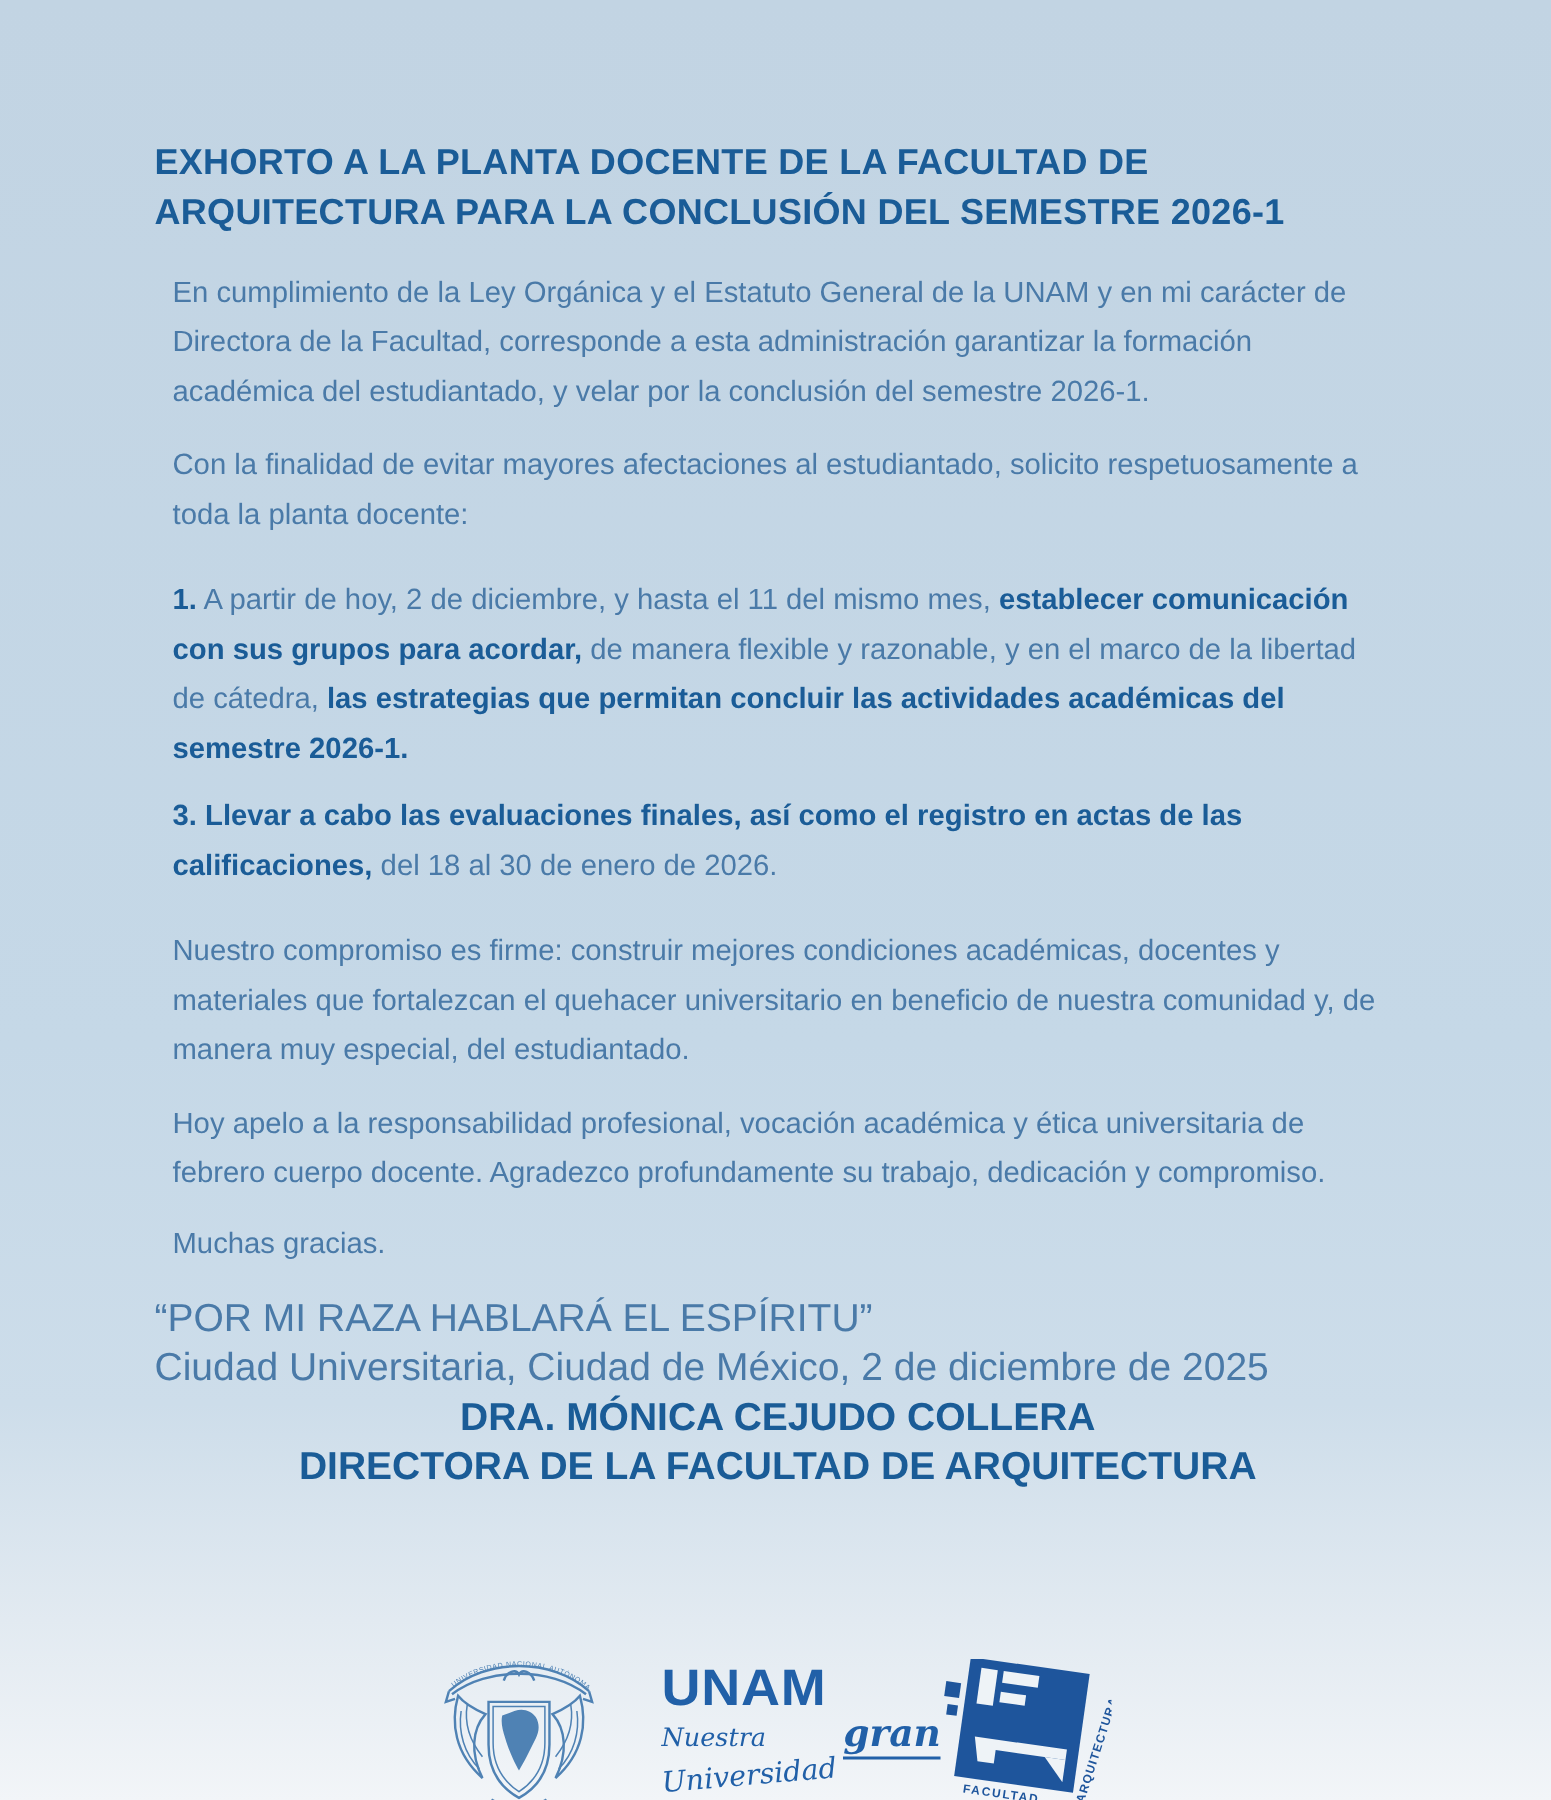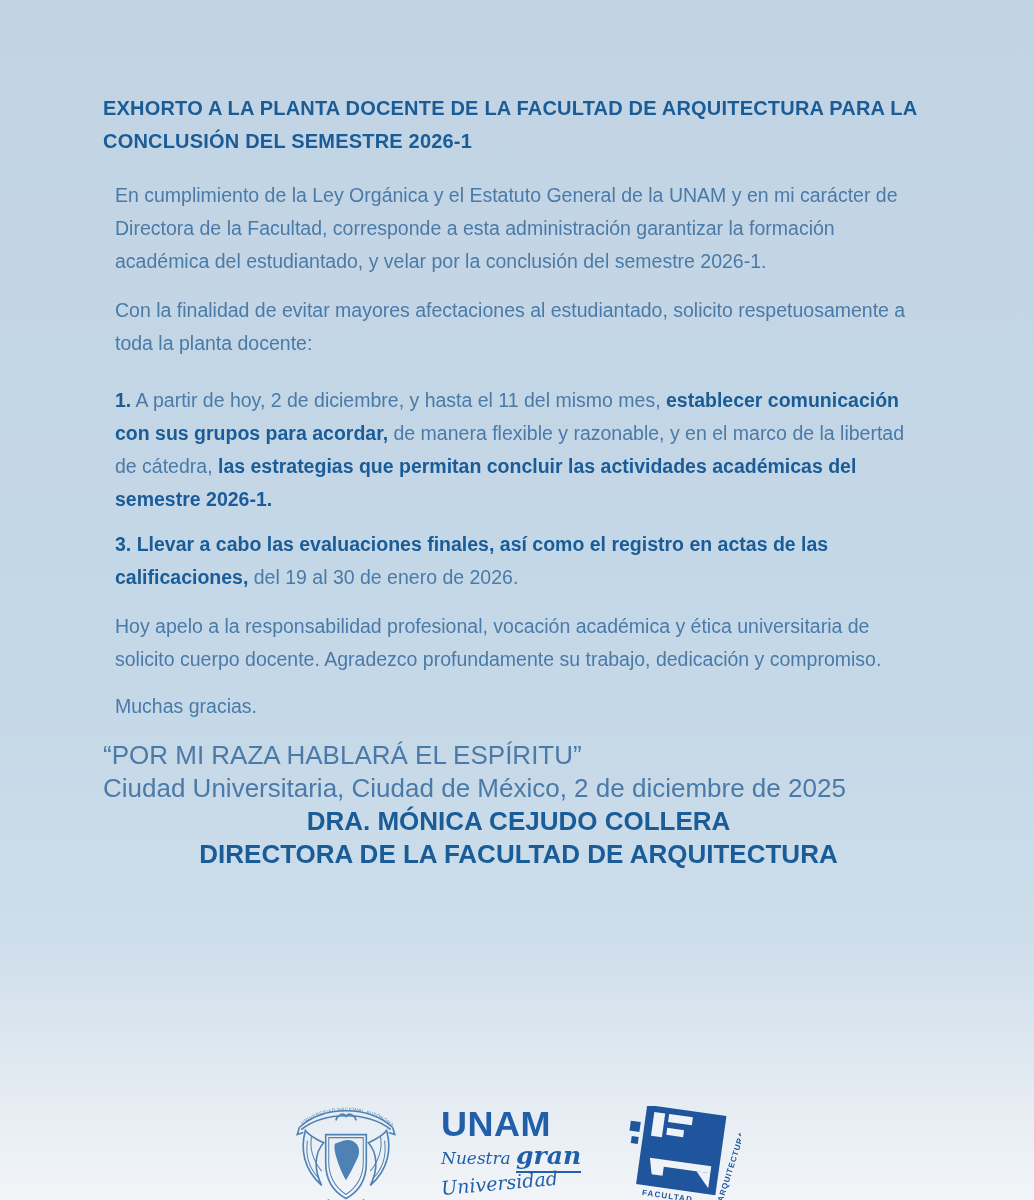--- a/index.html
+++ b/index.html
@@ -9,21 +9,21 @@
     height: 1200px;
     margin: 0 auto;
     position: relative;
     overflow: hidden;
     background: linear-gradient(180deg, #c2d4e3 0%, #c5d8e7 58%, #cdddea 78%, #e2eaf1 90%, #f2f5f8 100%);
     font-family: "Liberation Sans", "DejaVu Sans", sans-serif;
   }
   .content { padding: 92px 100px 0 103px; }
   .doc-title {
     margin: 0;
-    font-size: 20px;
+    font-size: 24px;
     font-weight: bold;
     line-height: 33px;
     letter-spacing: 0.2px;
     color: #1a5c97;
   }
   .para {
     margin: 12px;
     font-size: 19.5px;
     line-height: 33px;
     color: #4a7aa8;
@@ -62,20 +62,21 @@
     font-size: 17px;
     line-height: 24px;
     margin-top: 2px;
     white-space: nowrap;
   }
   .wordmark .gran {
     font-size: 25px;
     font-weight: bold;
     border-bottom: 2px solid #2160a8;
     padding-bottom: 1px;
+    margin-left: 46px;
   }
   .wordmark .script-line2 {
     font-family: "DejaVu Serif", serif;
     font-style: italic;
     font-size: 19px;
     line-height: 22px;
     transform: rotate(-5deg);
     margin-top: 1px;
   }
   .logo-box { flex: 0 0 auto; }
@@ -87,25 +88,26 @@
   <div class="content">
 
     <h1 class="doc-title">EXHORTO A LA PLANTA DOCENTE DE LA FACULTAD DE ARQUITECTURA PARA LA CONCLUSIÓN DEL SEMESTRE 2026-1</h1>
 
     <p class="para mt-title-gap">En cumplimiento de la Ley Orgánica y el Estatuto General de la UNAM y en mi carácter de Directora de la Facultad, corresponde a esta administración garantizar la formación académica del estudiantado, y velar por la conclusión del semestre 2026-1.</p>
 
     <p class="para mt-para-gap">Con la finalidad de evitar mayores afectaciones al estudiantado, solicito respetuosamente a toda la planta docente:</p>
 
     <div class="mt-list-gap">
       <p class="para"><span class="b">1.</span><span> A partir de hoy, 2 de diciembre, y hasta el 11 del mismo mes, </span><span class="b">establecer comunicación con sus grupos para acordar,</span><span> de manera flexible y razonable, y en el marco de la libertad de cátedra, </span><span class="b">las estrategias que permitan concluir las actividades académicas del semestre 2026-1.</span></p>
-      <p class="para"><span class="b">3. Llevar a cabo las evaluaciones finales, así como el registro en actas de las calificaciones,</span><span> del 19 al 30 de enero de 2026.</span></p>
+      <p class="para"><span class="b">3. Llevar a cabo las evaluaciones finales, así como el registro en actas de las calificaciones,</span><span> del 18 al 30 de enero de 2026.</span></p>
     </div>
 
+    <p class="para mt-list-gap">Nuestro compromiso es firme: construir mejores condiciones académicas, docentes y materiales que fortalezcan el quehacer universitario en beneficio de nuestra comunidad y, de manera muy especial, del estudiantado.</p>
 
-    <p class="para mt-para-gap">Hoy apelo a la responsabilidad profesional, vocación académica y ética universitaria de solicito cuerpo docente. Agradezco profundamente su trabajo, dedicación y compromiso.</p>
+    <p class="para mt-para-gap">Hoy apelo a la responsabilidad profesional, vocación académica y ética universitaria de febrero cuerpo docente. Agradezco profundamente su trabajo, dedicación y compromiso.</p>
 
     <p class="para mt-thanks">Muchas gracias.</p>
 
     <div class="signature">
       <p class="sig-line">“POR MI RAZA HABLARÁ EL ESPÍRITU”</p>
       <p class="sig-line">Ciudad Universitaria, Ciudad de México, 2 de diciembre de 2025</p>
       <p class="sig-line bold">DRA. MÓNICA CEJUDO COLLERA</p>
       <p class="sig-line bold">DIRECTORA DE LA FACULTAD DE ARQUITECTURA</p>
     </div>
   </div>

